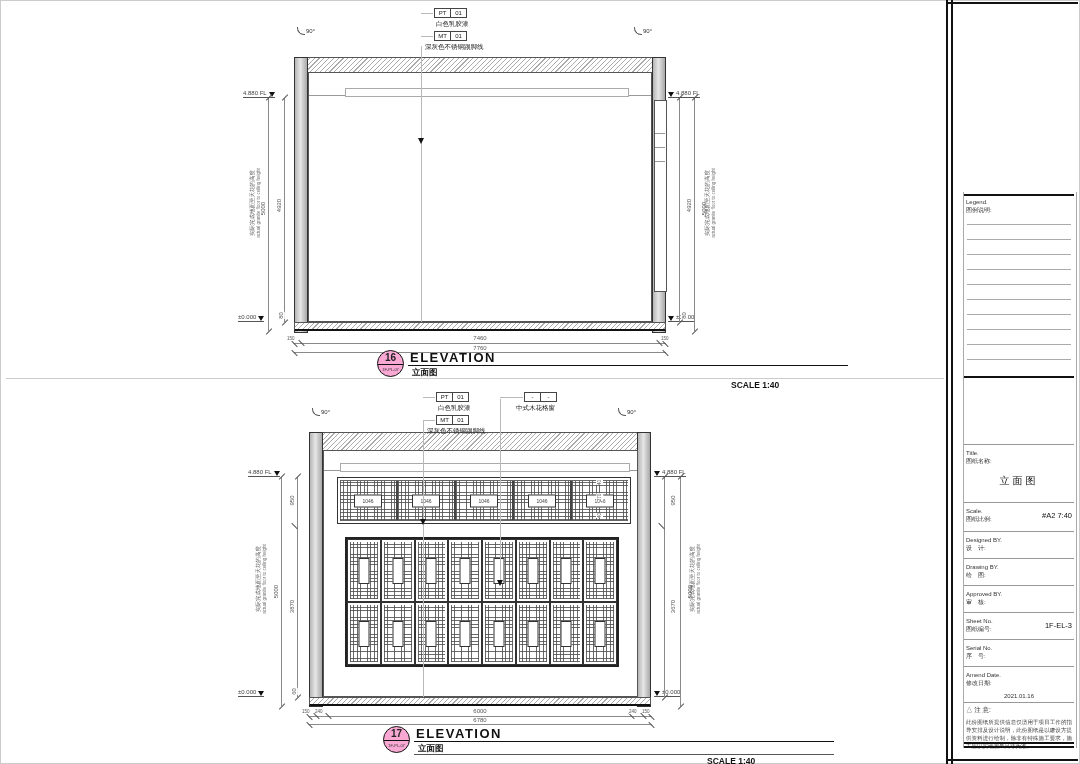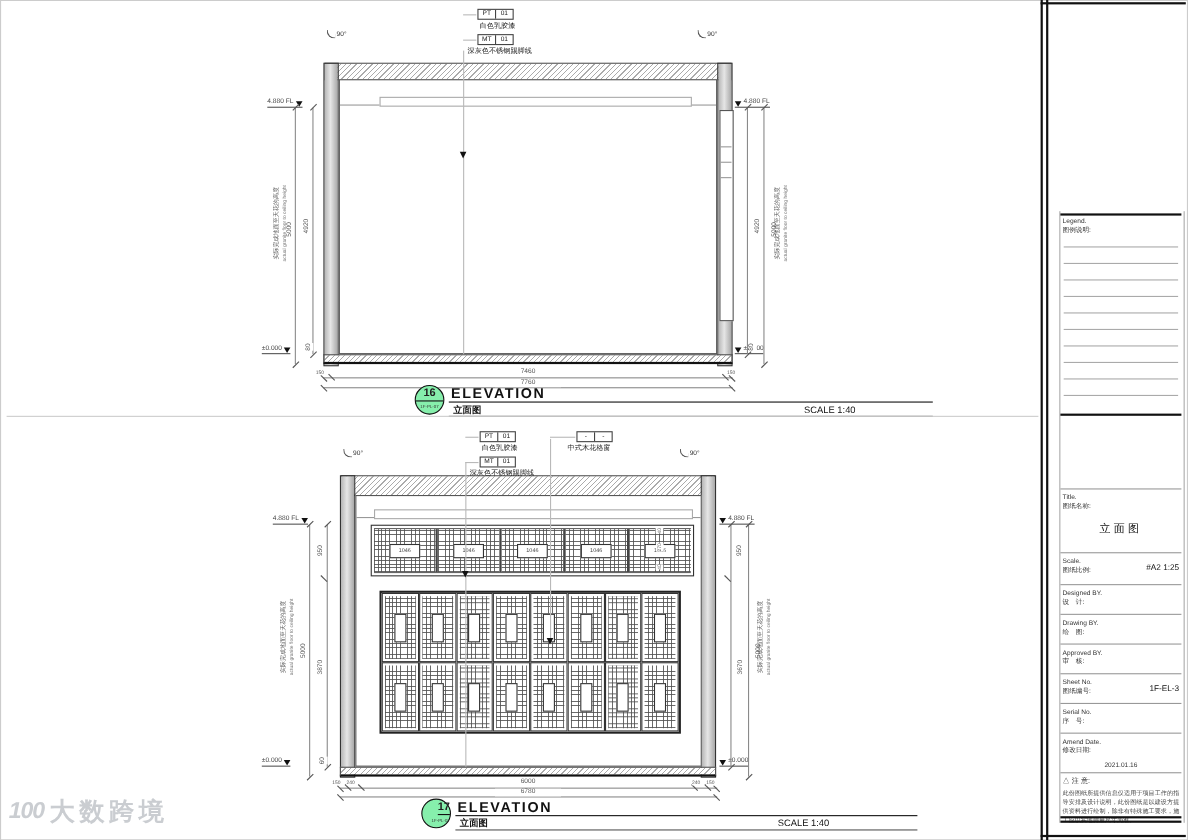--- a/index.html
+++ b/index.html
@@ -47,28 +47,28 @@
   .panel{box-sizing:border-box;width:12.5%;height:50%;border:1px solid #333;padding:2px;position:relative;background:#fff;}
   .panel .in{width:100%;height:100%;box-sizing:border-box;}
   .core{position:absolute;left:50%;top:50%;transform:translate(-50%,-50%);background:#fff;border:1px solid #333;box-sizing:border-box;}
   .panel .core{width:11px;height:26px;}
   .frieze{position:absolute;border:1.5px solid #333;background:#fff;box-sizing:border-box;padding:2px;}
   .frieze .row{display:flex;height:100%;border-top:1px solid #666;border-bottom:1px solid #666;box-sizing:border-box;}
   .fcell{flex:1;position:relative;border-right:2px solid #444;}
   .fcell:last-child{border-right:none;}
   .fcell .core{width:28px;height:13px;display:flex;align-items:center;justify-content:center;font-size:5px;color:#444;}
   
-  .circ{position:absolute;width:25px;height:25px;border:1.5px solid #111;border-radius:50%;background:#86efac;display:flex;flex-direction:column;text-align:center;box-sizing:content-box;}
+  .circ{position:absolute;width:25px;height:25px;border:1.5px solid #111;border-radius:50%;background:#f9a8d4;display:flex;flex-direction:column;text-align:center;box-sizing:content-box;}
   .circ .n{font-size:10px;font-weight:bold;line-height:13px;border-bottom:1px solid #111;}
   .circ .r{font-size:4px;line-height:9px;color:#333;}
   .etitle{position:absolute;font-weight:bold;font-size:13px;letter-spacing:1.5px;color:#111;}
   .eline{position:absolute;border-top:1.5px solid #111;}
   .esub{position:absolute;height:12px;border-bottom:1px solid #555;}
   .esub .cn{position:absolute;left:4px;top:1px;font-size:8.5px;font-weight:bold;color:#111;}
-  .esub .sc{position:absolute;left:300px;top:1px;font-size:8.5px;font-weight:normal;color:#111;padding-left:23px;}
+  .esub .sc{position:absolute;left:300px;top:14px;font-size:8.5px;font-weight:bold;color:#111;padding-left:23px;}
   
   .vbar{position:absolute;background:#111;}
   .tbsec{position:absolute;left:966px;width:106px;color:#333;}
   .tb-en,.tb-cn{font-size:6px;line-height:8px;}
   .tb-big{font-size:10.5px;letter-spacing:2px;text-align:center;color:#111;margin-top:11px;}
   .tb-mid{font-size:10px;letter-spacing:3px;text-align:center;color:#111;margin-top:9px;}
   .sep{position:absolute;left:964px;width:110px;border-top:1px solid #999;}
   .thick{border-top:2px solid #111;}
   .legline{position:absolute;left:967px;width:104px;border-top:1px solid #aaa;}
   .rowflex{display:flex;justify-content:space-between;align-items:center;}
@@ -342,21 +342,21 @@
   <div class="tick" style="left:631px;top:712px;"></div>
   <div class="tick" style="left:643px;top:712px;"></div>
   <div class="dlabel s5" style="left:302px;top:709px;">150</div>
   <div class="dlabel s5" style="left:315px;top:709px;">240</div>
   <div class="dlabel ctr" style="left:450px;top:708px;width:60px;">6000</div>
   <div class="dlabel s5" style="left:629px;top:709px;">240</div>
   <div class="dlabel s5" style="left:642px;top:709px;">150</div>
   <div class="dimh" style="left:309px;top:724px;width:343px;"></div>
   <div class="dlabel ctr" style="left:450px;top:716.5px;width:60px;">6780</div>
 
-  <div class="circ" style="left:383px;top:726px;align-items:flex-end;">
+  <div class="circ" style="left:383px;top:726px;">
       <span class="n">17</span>
       <span class="r">1F-PL-07</span>
     </div>
   <div class="etitle" style="left:416px;top:726px;">ELEVATION</div>
   <div class="eline" style="left:414px;top:741px;width:420px;"></div>
   <div class="esub" style="left:414px;top:742px;width:420px;">
     <span class="cn">立面图</span>
     <span class="sc" style="left:270px;">SCALE 1:40</span>
   </div>
 
@@ -388,21 +388,21 @@
     <div class="tb-en">Title.</div>
     <div class="tb-cn">图纸名称:</div>
     <div class="tb-mid">立面图</div>
   </div>
   <div class="sep" style="top:502px;"></div>
   <div class="tbsec rowflex" style="top:507px;">
     <div>
       <div class="tb-en">Scale.</div>
       <div class="tb-cn">图纸比例:</div>
     </div>
-    <div class="tb-val">#A2  1:25</div>
+    <div class="tb-val">#A2  7:40</div>
   </div>
   <div class="sep" style="top:531px;"></div>
   <div class="tbsec" style="top:536px;">
     <div class="tb-en">Designed BY.</div>
     <div class="tb-cn">设　计:</div>
   </div>
   <div class="sep" style="top:558px;"></div>
   <div class="tbsec" style="top:563px;">
     <div class="tb-en">Drawing BY.</div>
     <div class="tb-cn">绘　图:</div>
@@ -435,18 +435,14 @@
   <div class="tbsec" style="top:706px;">
     <div style="font-size:6.5px;color:#333;">
       <span>△</span>
       <span>注 意:</span>
     </div>
     <div class="notebody">此份图纸所提供信息仅适用于项目工作的指导安排及设计说明，此份图纸是以建设方提供资料进行绘制，除非有特殊施工要求，施工应以实地测量尺寸为准。</div>
   </div>
   <div class="sep thick" style="top:742px;"></div>
   <div class="sep thick" style="top:746px;"></div>
 
-  <div class="wm">
-    <span class="logo">100</span>
-    <span class="txt">大数跨境</span>
-  </div>
 
 </div>
 
 </body></html>

